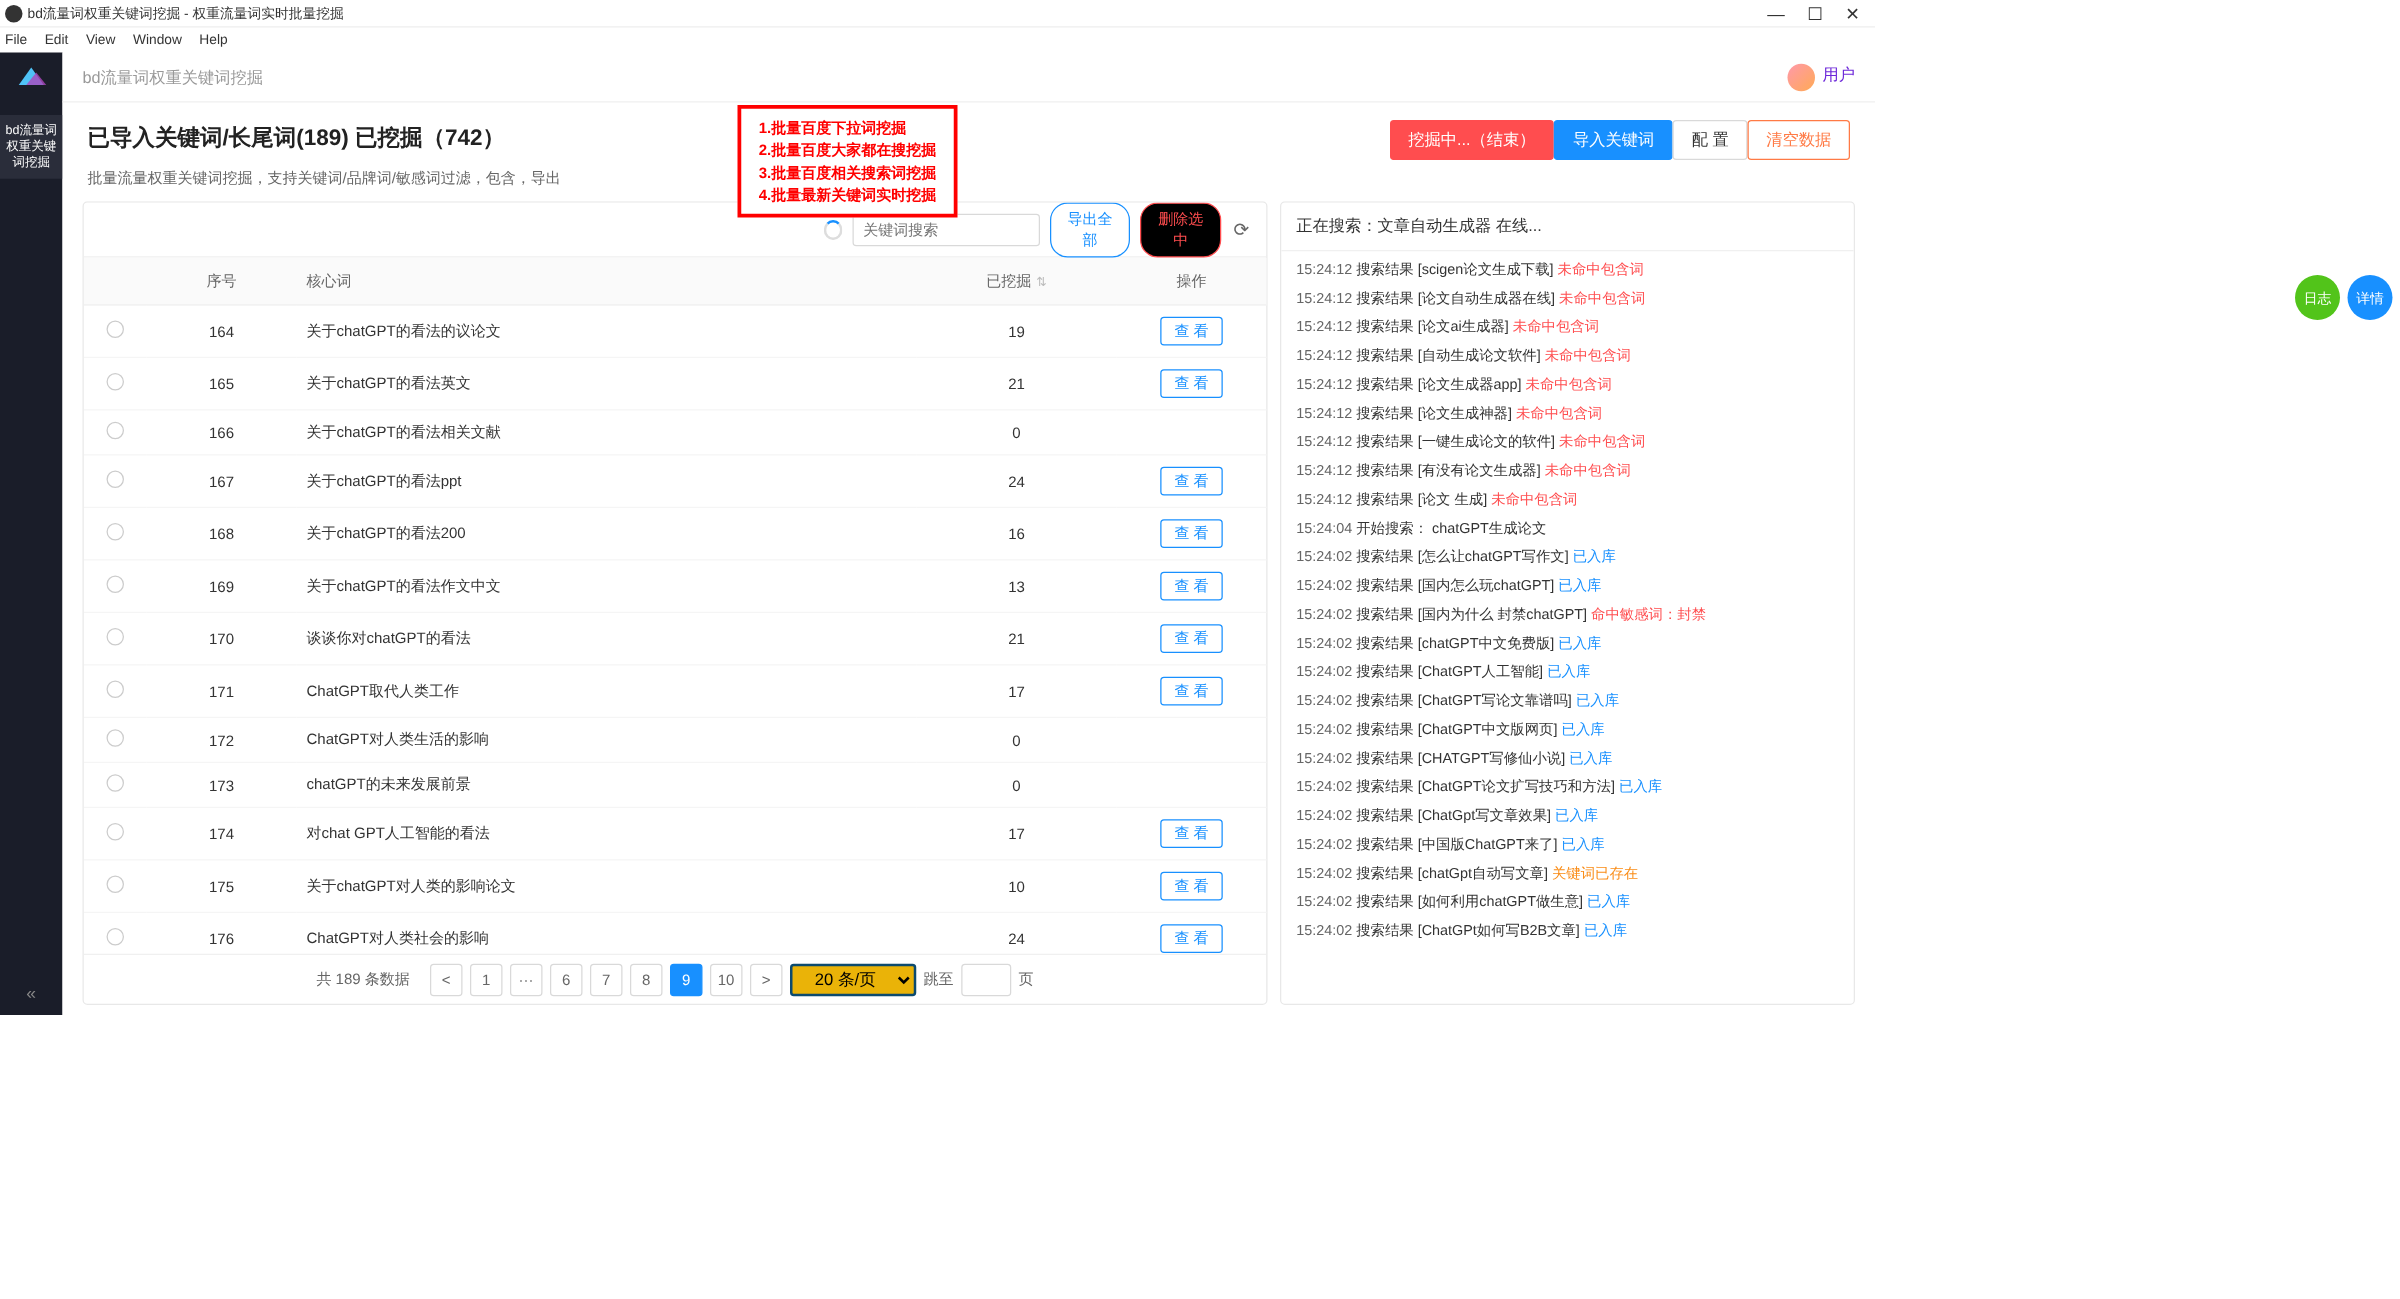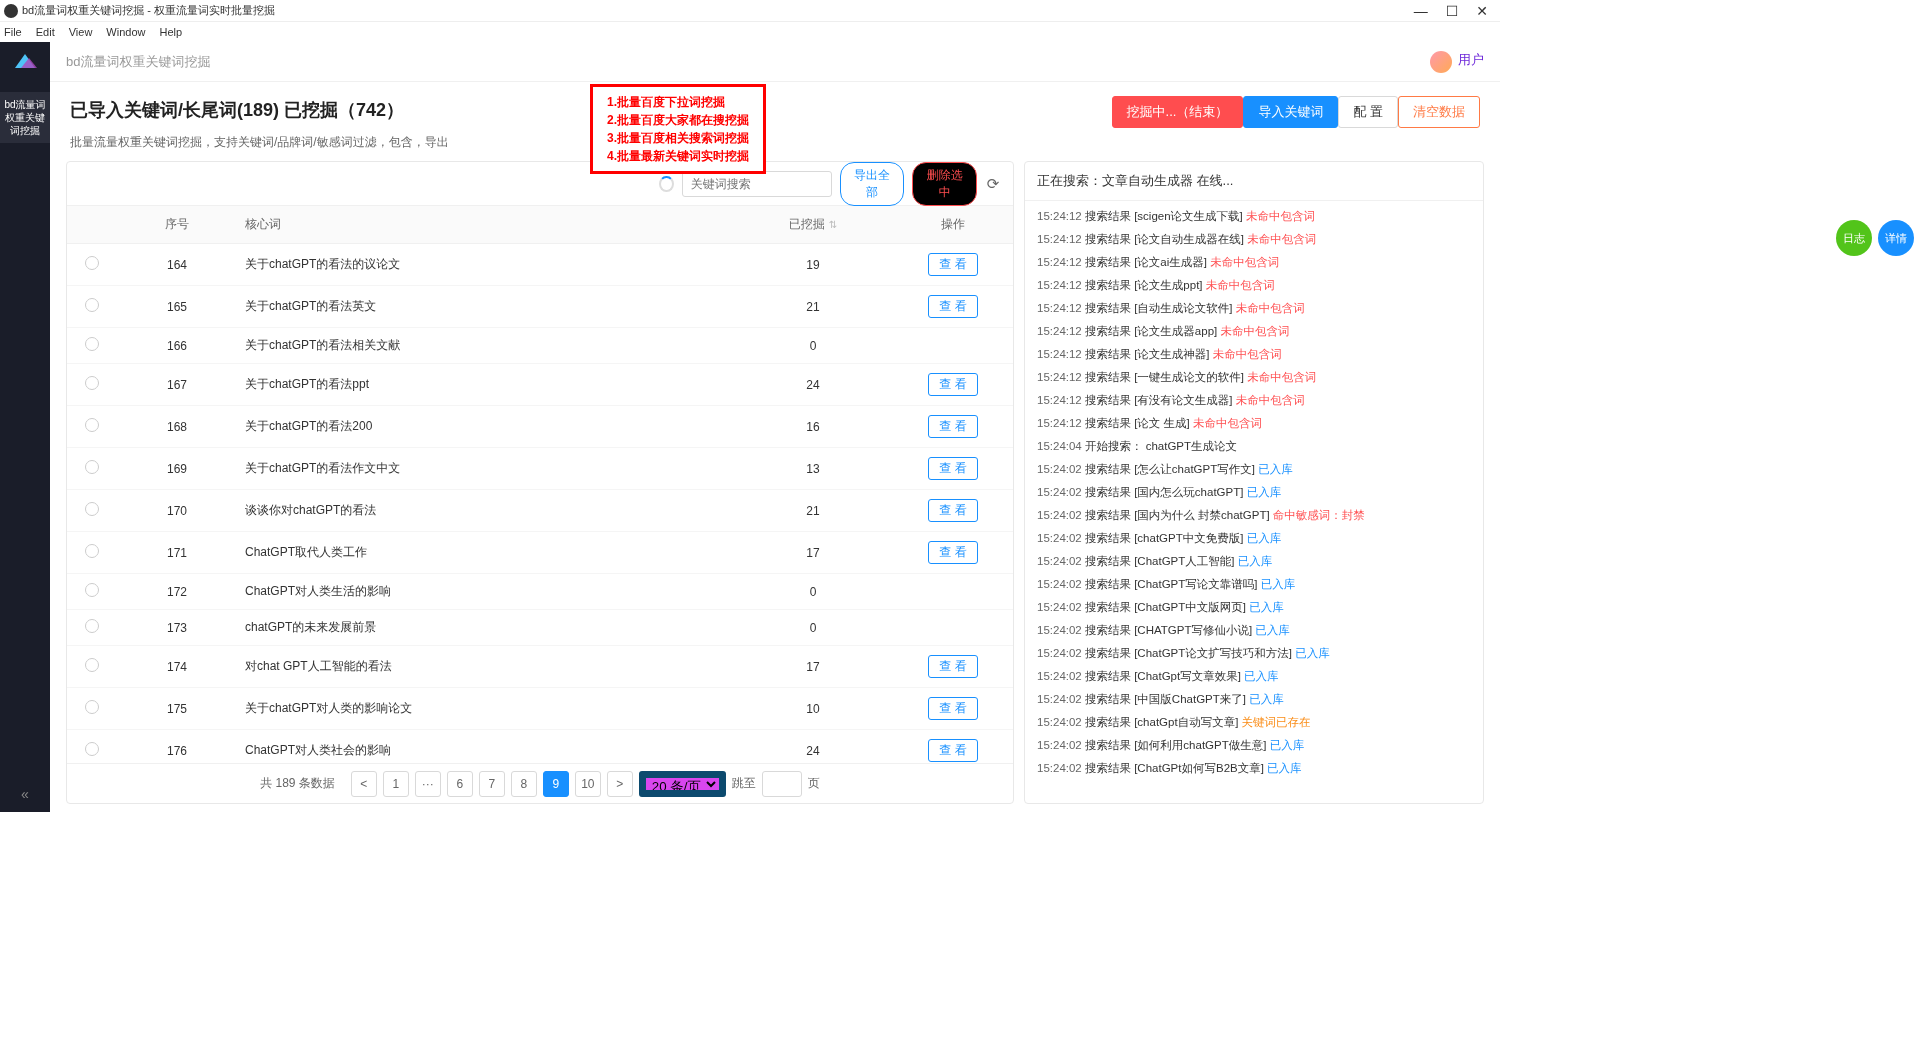--- a/index.html
+++ b/index.html
@@ -67,21 +67,21 @@
 td { padding: 9px 8px; font-size: 12px; color: #333; border-bottom: 1px solid #f5f5f5; }
 .radio { width: 14px; height: 14px; border: 1px solid #ccc; border-radius: 50%; display: inline-block; }
 .view-btn { border: 1px solid #1890ff; color: #1890ff; background: #fff; padding: 2px 10px; border-radius: 3px; font-size: 12px; cursor: pointer; }
 .sort-icon { color: #bbb; margin-left: 4px; font-size: 10px; }
 
 
 .pagination { height: 40px; display: flex; align-items: center; justify-content: center; gap: 6px; font-size: 12px; color: #666; border-top: 1px solid #f0f0f0; }
 .pagination .total { margin-right: 10px; }
 .pg-btn { min-width: 26px; height: 26px; border: 1px solid #d9d9d9; border-radius: 3px; display: flex; align-items: center; justify-content: center; cursor: pointer; background: #fff; }
 .pg-btn.active { background: #1890ff; color: #fff; border-color: #1890ff; }
-.pg-select { height: 26px; border: 7px solid #0c4a6e; border-radius: 3px; padding: 0 2px; background: #d946ef; }
+.pg-select { height: 26px; border: 2px solid #0c4a6e; border-radius: 3px; padding: 0 14px; background: #eab308; }
 .pg-input { width: 40px; height: 26px; border: 1px solid #d9d9d9; border-radius: 3px; text-align: center; }
 
 
 .log-panel { width: 460px; border: 1px solid #e8e8e8; border-radius: 4px; display: flex; flex-direction: column; overflow: hidden; }
 .log-header { padding: 10px 12px; font-size: 13px; color: #333; border-bottom: 1px solid #f0f0f0; }
 .log-list { flex: 1; overflow-y: auto; padding: 4px 12px; }
 .log-row { font-size: 11.5px; line-height: 2.0; color: #333; white-space: nowrap; }
 .log-row .ts { color: #666; }
 .log-row .kw { color: #333; }
 .log-row .miss { color: #ff4d4f; }
@@ -290,21 +290,20 @@
           <span>页</span>
         </div>
       </div>
 
       <div class="log-panel">
         <div class="log-header">正在搜索：文章自动生成器 在线...</div>
         <div class="log-list" id="loglist">
             <div class="log-row"><span class="ts">15:24:12</span> <span class="kw">搜索结果 [scigen论文生成下载]</span> <span class="miss">未命中包含词</span></div>
             <div class="log-row"><span class="ts">15:24:12</span> <span class="kw">搜索结果 [论文自动生成器在线]</span> <span class="miss">未命中包含词</span></div>
             <div class="log-row"><span class="ts">15:24:12</span> <span class="kw">搜索结果 [论文ai生成器]</span> <span class="miss">未命中包含词</span></div>
-            <div class="log-row"><span class="ts">15:24:12</span> <span class="kw">搜索结果 [论文生成ppt]</span> <span class="miss">未命中包含词</span></div>
             <div class="log-row"><span class="ts">15:24:12</span> <span class="kw">搜索结果 [自动生成论文软件]</span> <span class="miss">未命中包含词</span></div>
             <div class="log-row"><span class="ts">15:24:12</span> <span class="kw">搜索结果 [论文生成器app]</span> <span class="miss">未命中包含词</span></div>
             <div class="log-row"><span class="ts">15:24:12</span> <span class="kw">搜索结果 [论文生成神器]</span> <span class="miss">未命中包含词</span></div>
             <div class="log-row"><span class="ts">15:24:12</span> <span class="kw">搜索结果 [一键生成论文的软件]</span> <span class="miss">未命中包含词</span></div>
             <div class="log-row"><span class="ts">15:24:12</span> <span class="kw">搜索结果 [有没有论文生成器]</span> <span class="miss">未命中包含词</span></div>
             <div class="log-row"><span class="ts">15:24:12</span> <span class="kw">搜索结果 [论文 生成]</span> <span class="miss">未命中包含词</span></div>
             <div class="log-row"><span class="ts">15:24:04</span> <span class="kw">开始搜索： chatGPT生成论文</span> <span class=""></span></div>
             <div class="log-row"><span class="ts">15:24:02</span> <span class="kw">搜索结果 [怎么让chatGPT写作文]</span> <span class="hit">已入库</span></div>
             <div class="log-row"><span class="ts">15:24:02</span> <span class="kw">搜索结果 [国内怎么玩chatGPT]</span> <span class="hit">已入库</span></div>
             <div class="log-row"><span class="ts">15:24:02</span> <span class="kw">搜索结果 [国内为什么 封禁chatGPT]</span> <span class="miss">命中敏感词：封禁</span></div>

